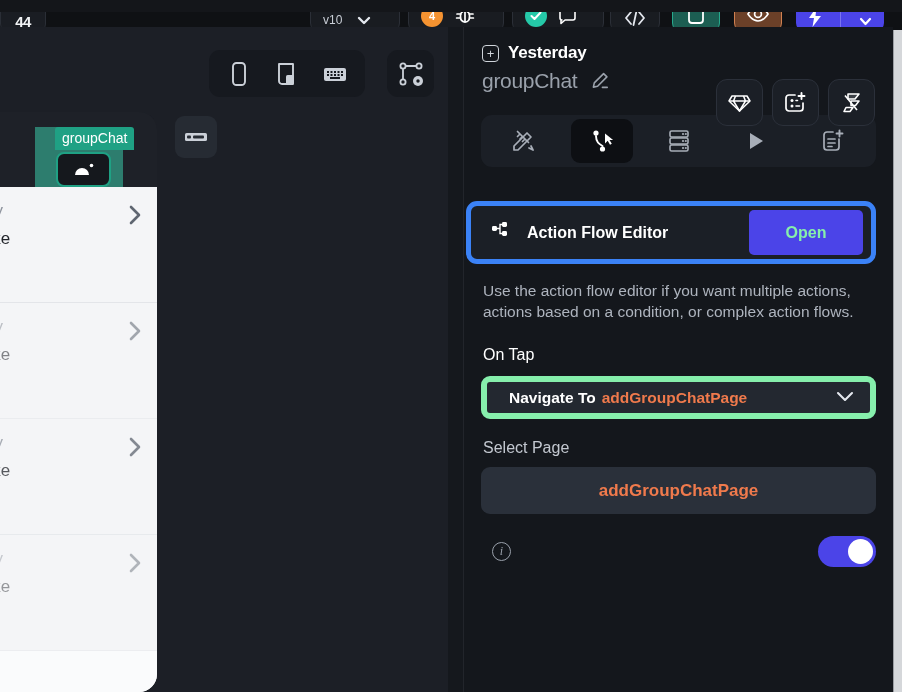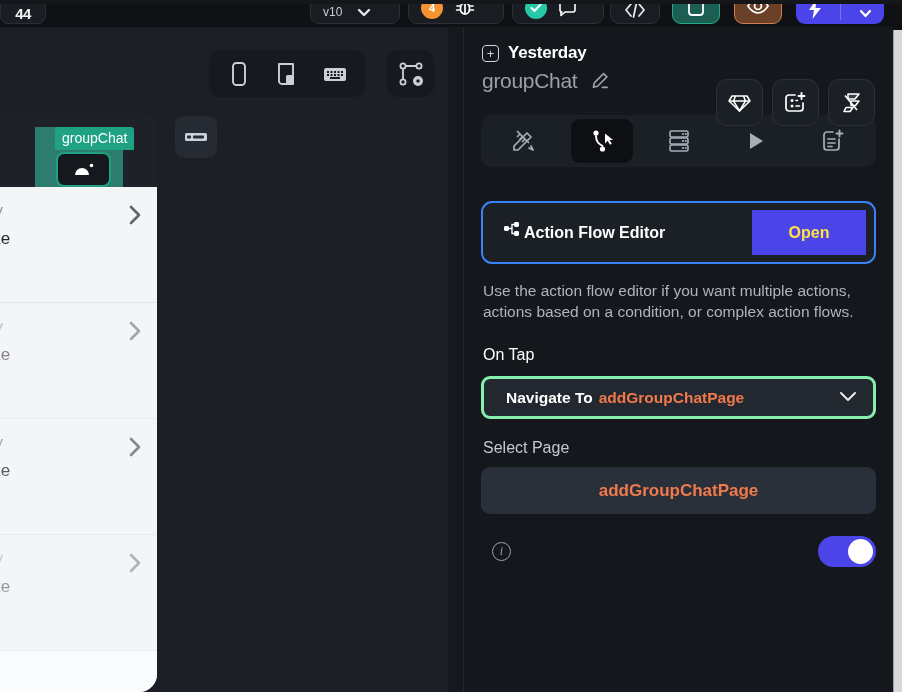--- a/index.html
+++ b/index.html
@@ -6,21 +6,21 @@
   html,body { width:902px; height:692px; overflow:hidden; }
   body {
     background:#14161a;
     font-family:"Liberation Sans", sans-serif;
     color:#e8eaed;
     position:relative;
   }
 
   
   #topbar {
-    position:absolute; left:0; top:4px; width:902px; height:27px;
+    position:absolute; left:0; top:12px; width:902px; height:27px;
     background:#0f1114;
     border-bottom:1px solid #23262c;
     overflow:hidden;
   }
   #topbar-left {
     position:absolute; left:0; top:-14px;
     width:46px; height:34px;
     background:#1a1d23;
     border:1px solid #2a2e36;
     border-radius:8px;
@@ -181,28 +181,28 @@
     padding:0 5px;
   }
   .tab {
     width:62px;height:44px;border-radius:9px;
     display:flex;align-items:center;justify-content:center;
     color:#a8aeb8;
   }
   .tab.active { background:#0d0f13; color:#fff; }
 
   #afe-card {
-    margin:34px 17px 0 17px; height:63px;
-    background:#1b1f26; border:2px solid #3b82f6; border-radius:11px;
-    display:flex; align-items:center; padding:0 8px 0 19px; 
+    margin:34px 17px 0 2px; height:63px;
+    background:#1b1f26; border:5px solid #3b82f6; border-radius:11px;
+    display:flex; align-items:center; padding:0 8px 0 19px; gap:15px;
   }
   #afe-card .afe-label { font-size:16px; font-weight:bold; color:#fff; flex:1; }
   #afe-open {
-    width:114px;height:45px; border-radius:0;
-    background:#4b44e8; color:#fde047;
+    width:114px;height:45px; border-radius:5px;
+    background:#4b44e8; color:#86efac;
     font-size:16px; font-weight:bold;
     display:flex;align-items:center;justify-content:center;
   }
   #afe-desc {
     margin:16px 20px 4px 19px;
     font-size:15.5px; line-height:21px; color:#aeb4be;
   }
 
   #define-action {
     margin:29px 0 0 19px;
@@ -211,21 +211,21 @@
   #on-tap { margin:24px 0 0 19px; font-size:16px; font-weight:normal; color:#fff; }
   #action1-row {
     margin:9px 19px 0 19px; display:flex; align-items:center;
   }
   #action1-row .a1 { font-size:16px; color:#aab0ba; flex:1; }
   .kebab { display:flex; flex-direction:column; gap:3px; padding:3px 6px; }
   .kebab i { width:3.5px;height:3.5px;border-radius:50%;background:#aab0ba;display:block; }
 
   #nav-select {
     margin:12px 17px 0 17px; height:43px;
-    background:#232830; border:3px solid #86efac; border-radius:9px;
+    background:#232830; border:6px solid #86efac; border-radius:9px;
     display:flex; align-items:center; padding:0 14px 0 22px;
   }
   #nav-select .nt { font-size:15.5px; font-weight:bold; color:#fff; }
   #nav-select .np { font-size:15.5px; font-weight:bold; color:#f07a4c; margin-left:6px; flex:1; }
 
   #select-page-label { margin:20px 0 0 19px; font-size:16px; color:#c3c8d0; }
   #page-chip {
     margin:10px 17px 0 17px; height:47px;
     background:#2a303a; border-radius:9px;
     display:flex;align-items:center;justify-content:center;

